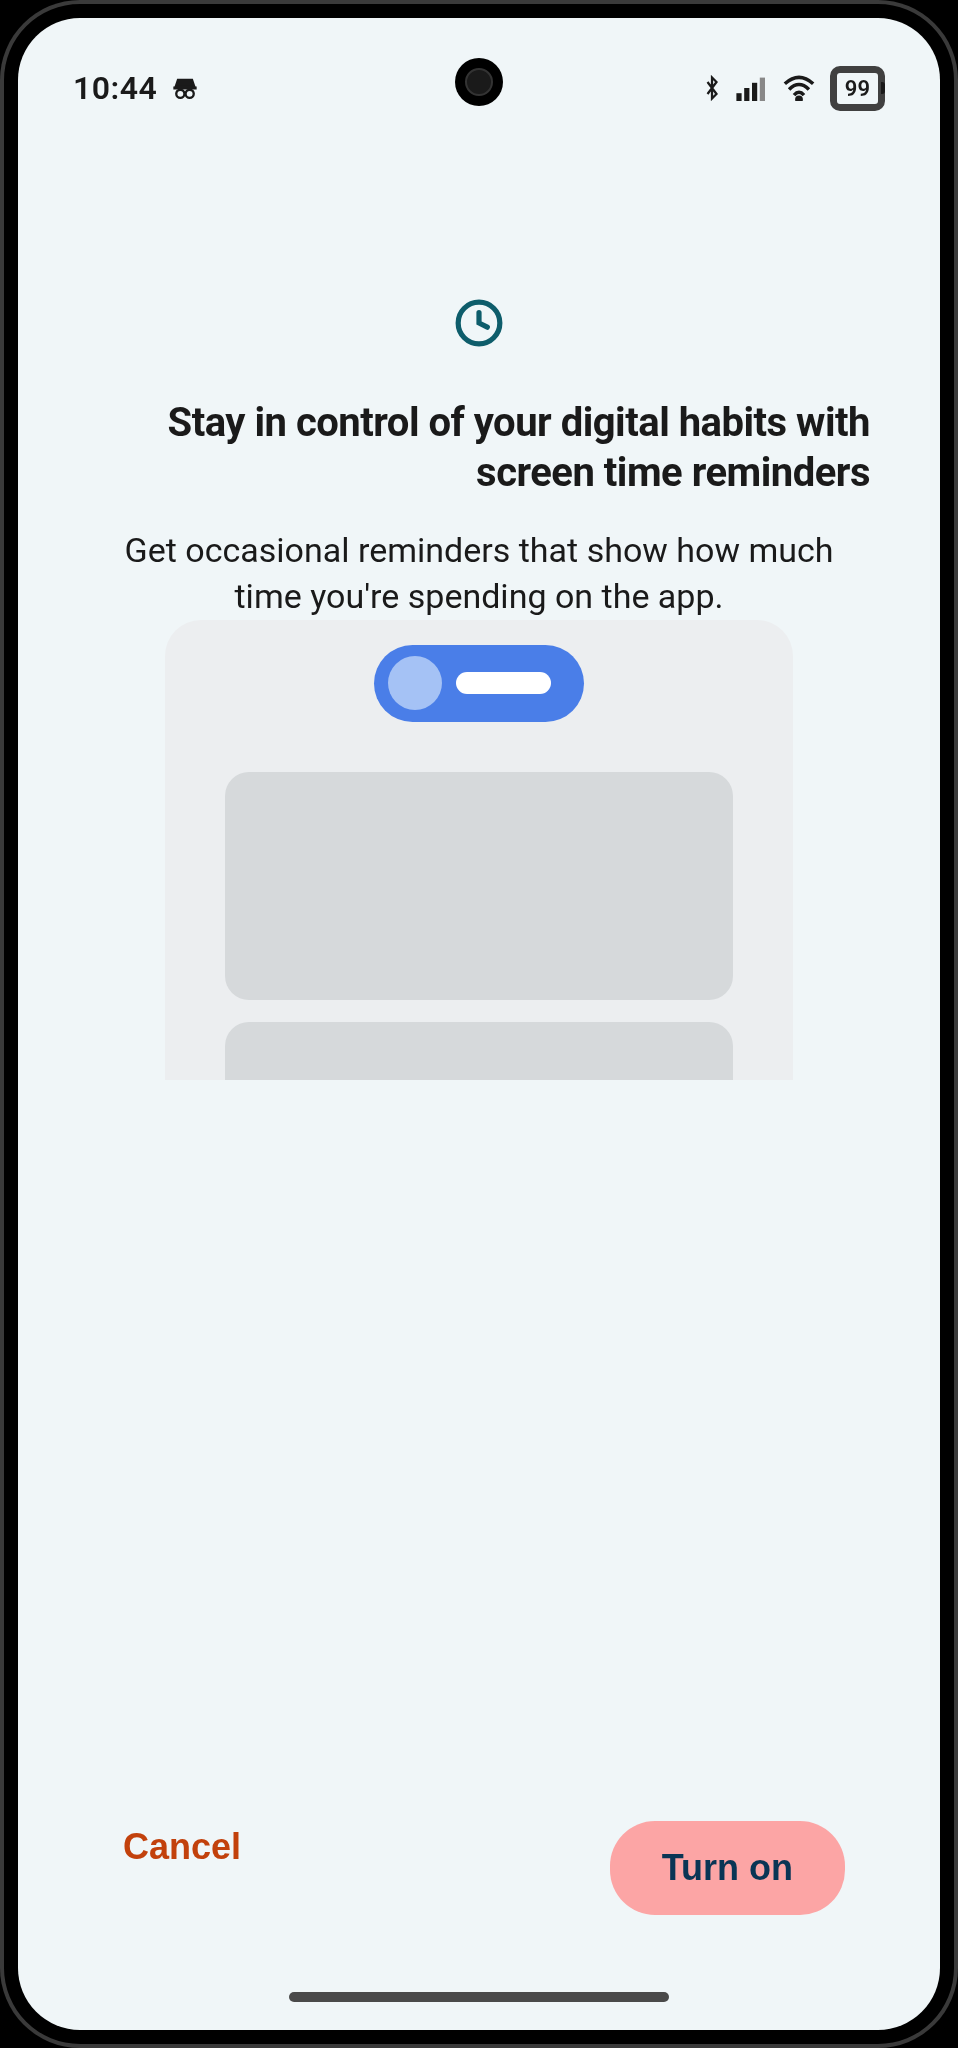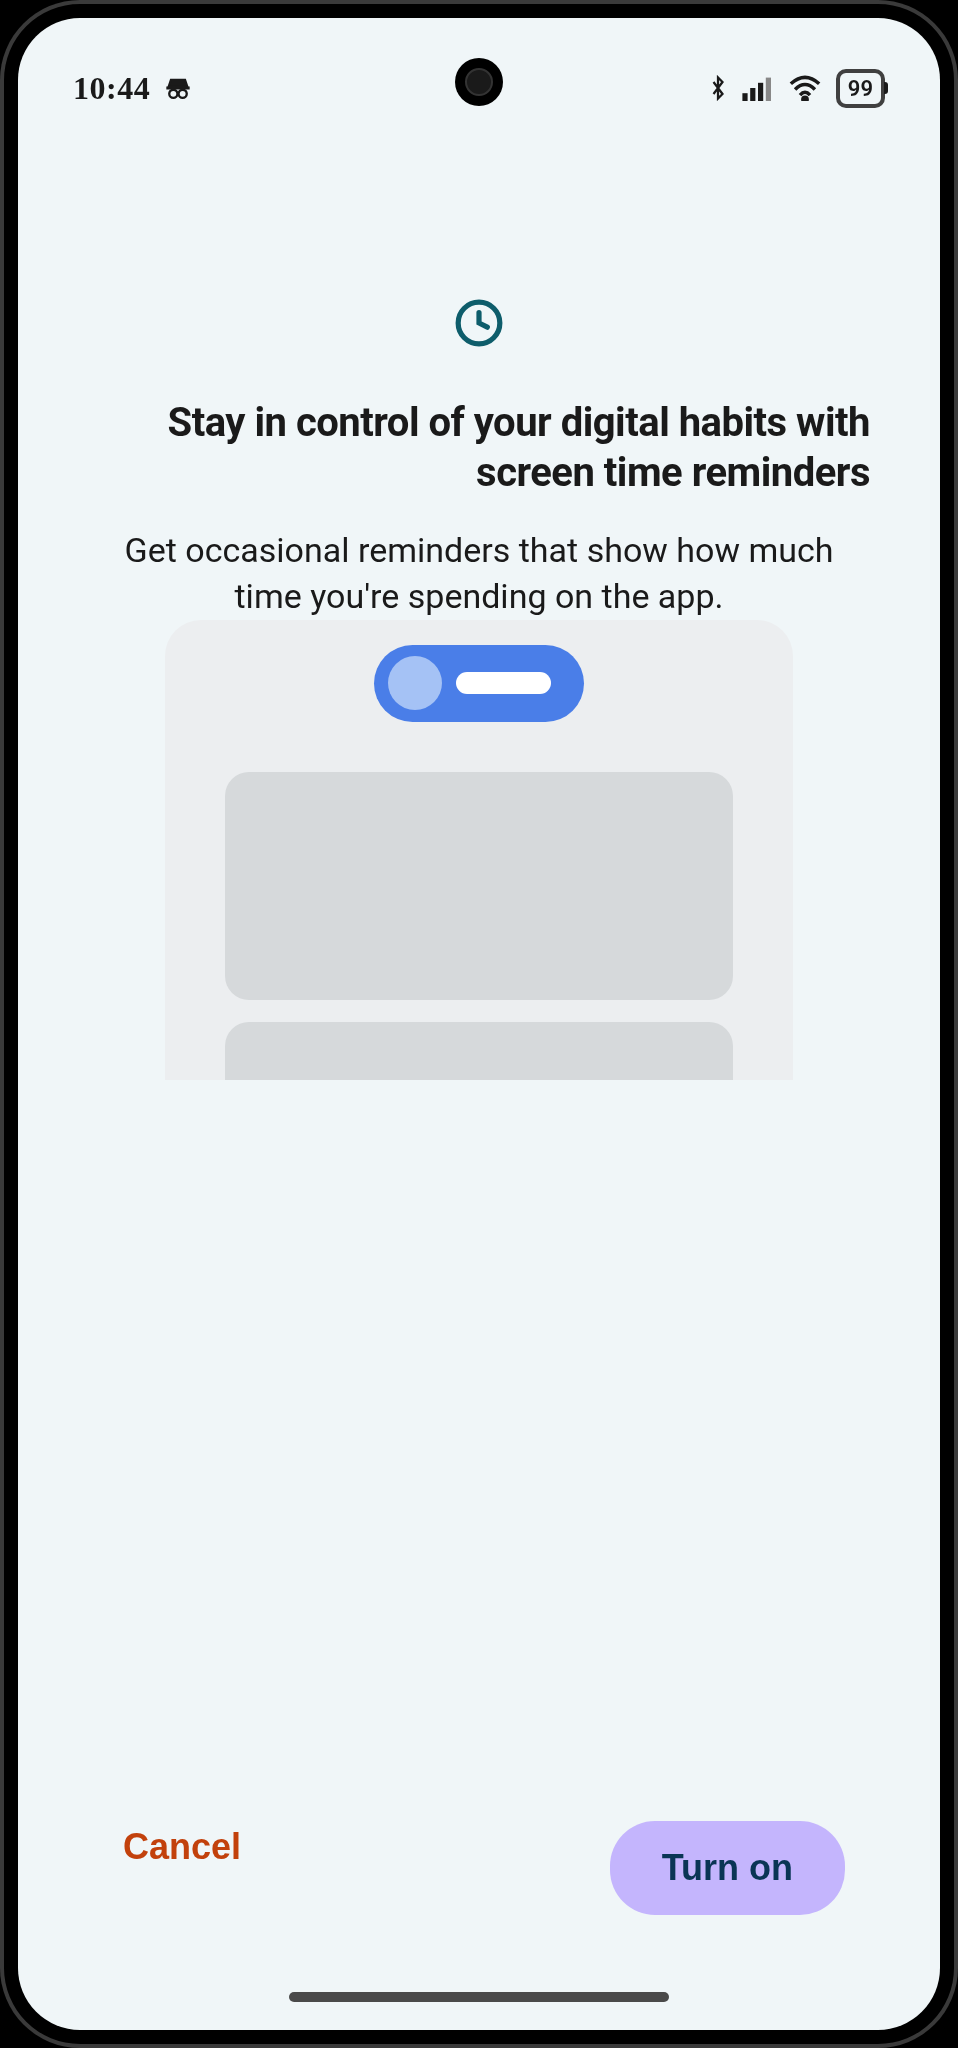--- a/index.html
+++ b/index.html
@@ -66,21 +66,20 @@
       justify-content: space-between;
       align-items: center;
       padding: 40px 55px 0 55px;
       height: 100px;
     }
     
     .status-left {
       display: flex;
       align-items: center;
       gap: 14px;
-      font-family: Liberation Serif, serif;
     }
     
     .status-time {
       font-size: 32px;
       font-weight: 600;
       color: #1a1a1a;
       letter-spacing: 0.5px;
     }
     
     .incognito-icon {
@@ -95,21 +94,21 @@
     }
     
     .status-icon {
       display: flex;
       align-items: center;
     }
     
     .battery-container {
       display: flex;
       align-items: center;
-      border: 4px solid #404040;
+      border: 7px solid #404040;
       border-radius: 10px;
       padding: 3px 8px;
       position: relative;
     }
     
     .battery-container::after {
       content: '';
       position: absolute;
       right: -7px;
       top: 50%;
@@ -227,21 +226,21 @@
       background: transparent;
       border: none;
       cursor: pointer;
       padding: 20px 10px;
     }
     
     .turn-on-button {
       font-size: 36px;
       font-weight: 600;
       color: #0a3555;
-      background: #c4b5fd;
+      background: #fca5a5;
       border: none;
       border-radius: 45px;
       padding: 26px 52px;
       cursor: pointer;
       margin-top: 42px;
     }
     
     .home-indicator {
       position: absolute;
       bottom: 28px;

